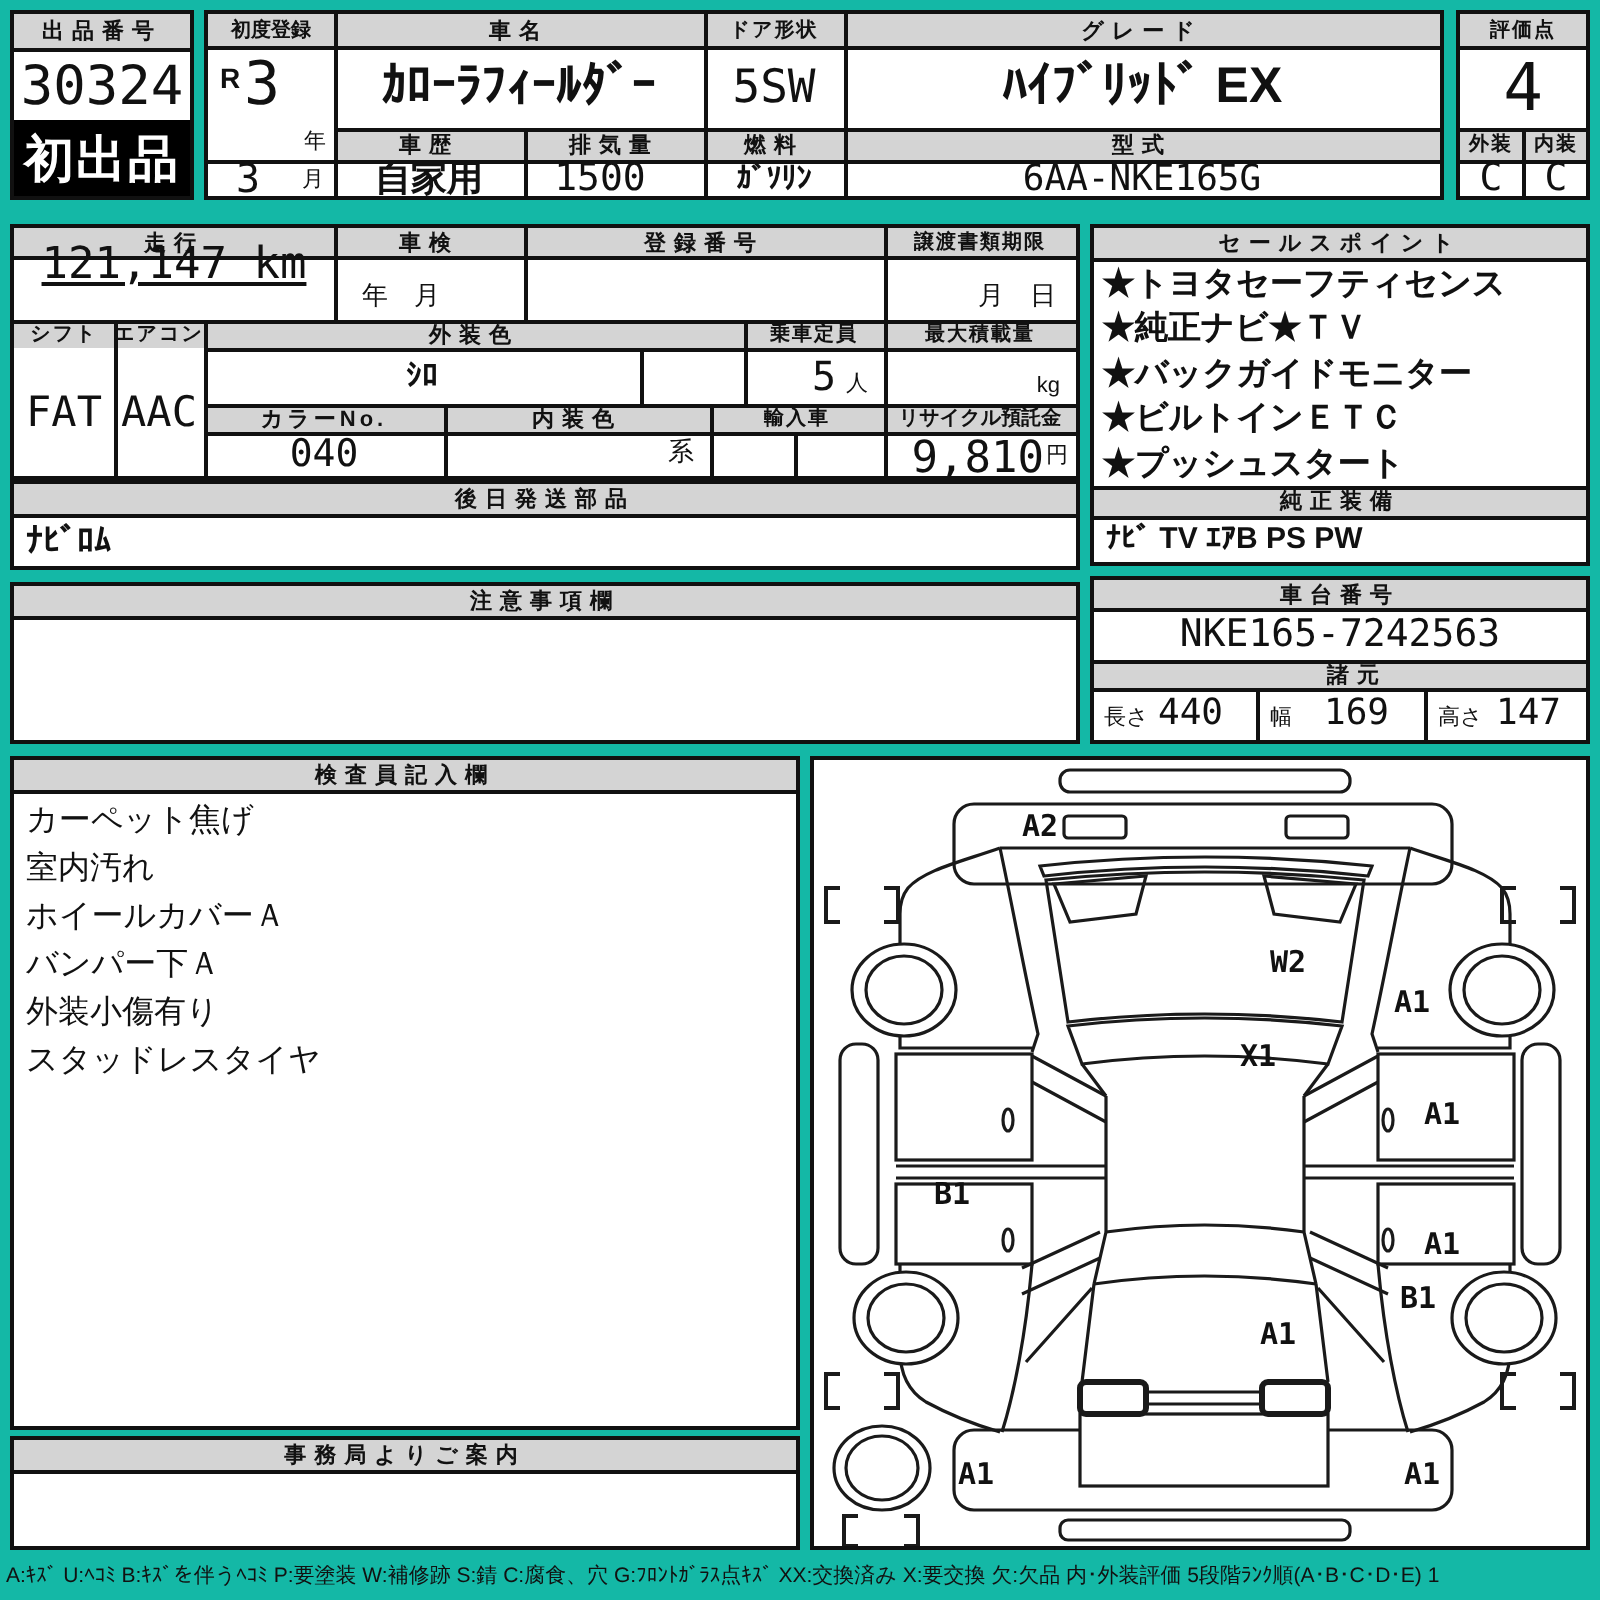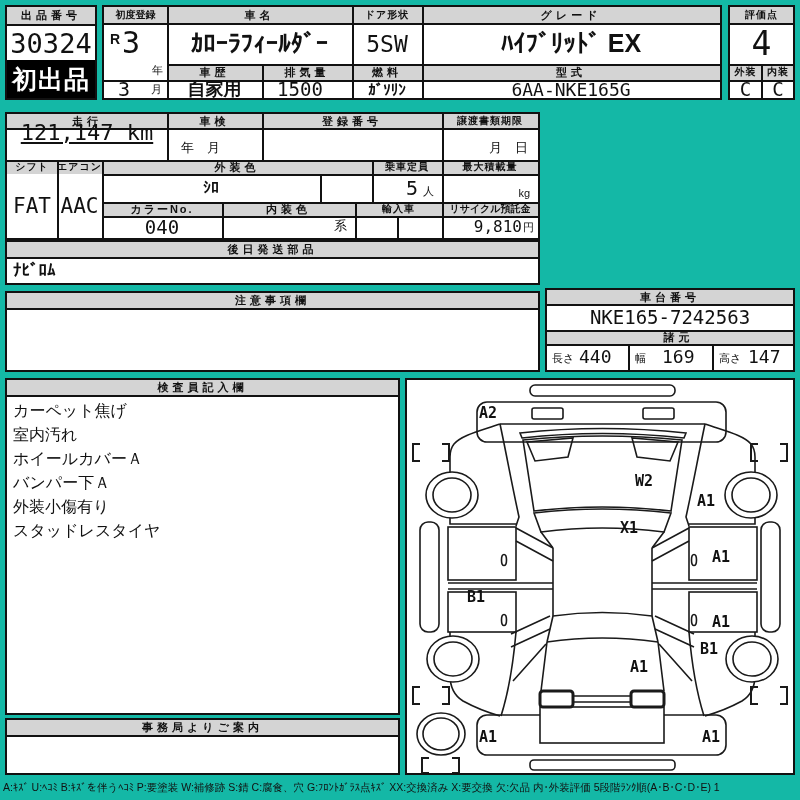--- a/index.html
+++ b/index.html
@@ -128,21 +128,21 @@
     <div class="cell hdr" style="left:215px;top:88px;width:133px;height:14px;">内装色</div>
     <div class="cell hdr small" style="left:348px;top:88px;width:87px;height:14px;">輸入車</div>
     <div class="cell hdr small" style="left:435px;top:88px;width:96px;height:14px;letter-spacing:0;">リサイクル預託金</div>
 
     <div class="cell val mono" style="left:95px;top:102px;width:120px;height:22px;font-size:19px;">040</div>
     <div class="cell" style="left:215px;top:102px;width:133px;height:22px;">
       <span style="position:absolute;right:8px;bottom:3px;font-size:13px;">系</span>
     </div>
     <div class="cell" style="left:348px;top:102px;width:87px;height:22px;"></div>
     <div class="cell" style="left:435px;top:102px;width:96px;height:22px;">
-      <span class="mono" style="position:absolute;right:16px;top:1px;font-size:16px;">9,810</span>
+      <span class="mono" style="position:absolute;right:16px;top:1px;font-size:22px;">9,810</span>
       <span class="unit" style="position:absolute;right:4px;bottom:3px;">円</span>
     </div>
 
     <div class="hline" style="left:0;top:14px;width:531px;"></div>
     <div class="hline" style="left:0;top:46px;width:531px;"></div>
     <div class="hline" style="left:95px;top:60px;width:436px;"></div>
     <div class="hline" style="left:95px;top:88px;width:436px;"></div>
     <div class="hline" style="left:95px;top:102px;width:436px;"></div>
     <div class="vline" style="left:160px;top:0;height:46px;"></div>
     <div class="vline" style="left:255px;top:0;height:46px;"></div>
@@ -163,20 +163,35 @@
       <span style="position:absolute;left:6px;top:4px;font-size:17px;font-weight:bold;" class="pre">ﾅﾋﾞﾛﾑ</span>
     </div>
   </div>
 
   <div class="box" style="left:5px;top:291px;width:535px;height:81px;">
     <div class="cell hdr" style="left:0;top:0;width:531px;height:15px;">注意事項欄</div>
     <div class="hline" style="left:0;top:15px;width:531px;"></div>
     <div class="cell" style="left:0;top:15px;width:531px;height:62px;"></div>
   </div>
 
+  <div class="box" style="left:545px;top:112px;width:250px;height:171px;">
+    <div class="cell hdr" style="left:0;top:0;width:246px;height:15px;">セールスポイント</div>
+    <div class="hline" style="left:0;top:15px;width:246px;"></div>
+    <div class="cell" style="left:4px;top:17px;width:242px;height:112px;">
+      <div class="starline">★トヨタセーフティセンス</div>
+      <div class="starline">★純正ナビ★ＴＶ</div>
+      <div class="starline">★バックガイドモニター</div>
+      <div class="starline">★ビルトインＥＴＣ</div>
+      <div class="starline">★プッシュスタート</div>
+    </div>
+    <div class="cell hdr" style="left:0;top:129px;width:246px;height:15px;">純正装備</div>
+    <div class="hline" style="left:0;top:129px;width:246px;"></div>
+    <div class="hline" style="left:0;top:144px;width:246px;"></div>
+    <div class="cell pre" style="left:6px;top:147px;width:240px;height:20px;font-size:15px;font-weight:bold;">ﾅﾋﾞ TV ｴｱB PS PW</div>
+  </div>
 
   <div class="box" style="left:545px;top:288px;width:250px;height:84px;">
     <div class="cell hdr" style="left:0;top:0;width:246px;height:14px;">車台番号</div>
     <div class="hline" style="left:0;top:14px;width:246px;"></div>
     <div class="cell val mono" style="left:0;top:14px;width:246px;height:26px;font-size:19px;">NKE165-7242563</div>
     <div class="cell hdr" style="left:0;top:40px;width:246px;height:14px;padding-left:17px;">諸元</div>
     <div class="hline" style="left:0;top:40px;width:246px;"></div>
     <div class="hline" style="left:0;top:54px;width:246px;"></div>
     <div class="cell" style="left:0;top:54px;width:81px;height:26px;">
       <span class="unit" style="position:absolute;left:5px;bottom:4px;">長さ</span>
@@ -295,21 +310,21 @@
         </g>
 
       <g stroke="#1a1a1a" stroke-width="2" fill="none">
         <path d="M13,64 H6 V81 H13 M35,64 H42 V81 H35"></path>
         <path d="M351,64 H344 V81 H351 M373,64 H380 V81 H373"></path>
         <path d="M13,307 H6 V324 H13 M35,307 H42 V324 H35"></path>
         <path d="M351,307 H344 V324 H351 M373,307 H380 V324 H373"></path>
         <path d="M22,378 H15 V393 H22 M45,378 H52 V393 H45"></path>
       </g>
     </svg>
-    <span class="diag-label" style="left:72px;top:24px;">A2</span>
+    <span class="diag-label" style="left:72px;top:24px;padding-left:32px;">A2</span>
     <span class="diag-label" style="left:228px;top:92px;">W2</span>
     <span class="diag-label" style="left:290px;top:112px;">A1</span>
     <span class="diag-label" style="left:213px;top:139px;">X1</span>
     <span class="diag-label" style="left:305px;top:168px;">A1</span>
     <span class="diag-label" style="left:60px;top:208px;">B1</span>
     <span class="diag-label" style="left:305px;top:233px;">A1</span>
     <span class="diag-label" style="left:293px;top:260px;">B1</span>
     <span class="diag-label" style="left:223px;top:278px;">A1</span>
     <span class="diag-label" style="left:72px;top:348px;">A1</span>
     <span class="diag-label" style="left:295px;top:348px;">A1</span>

